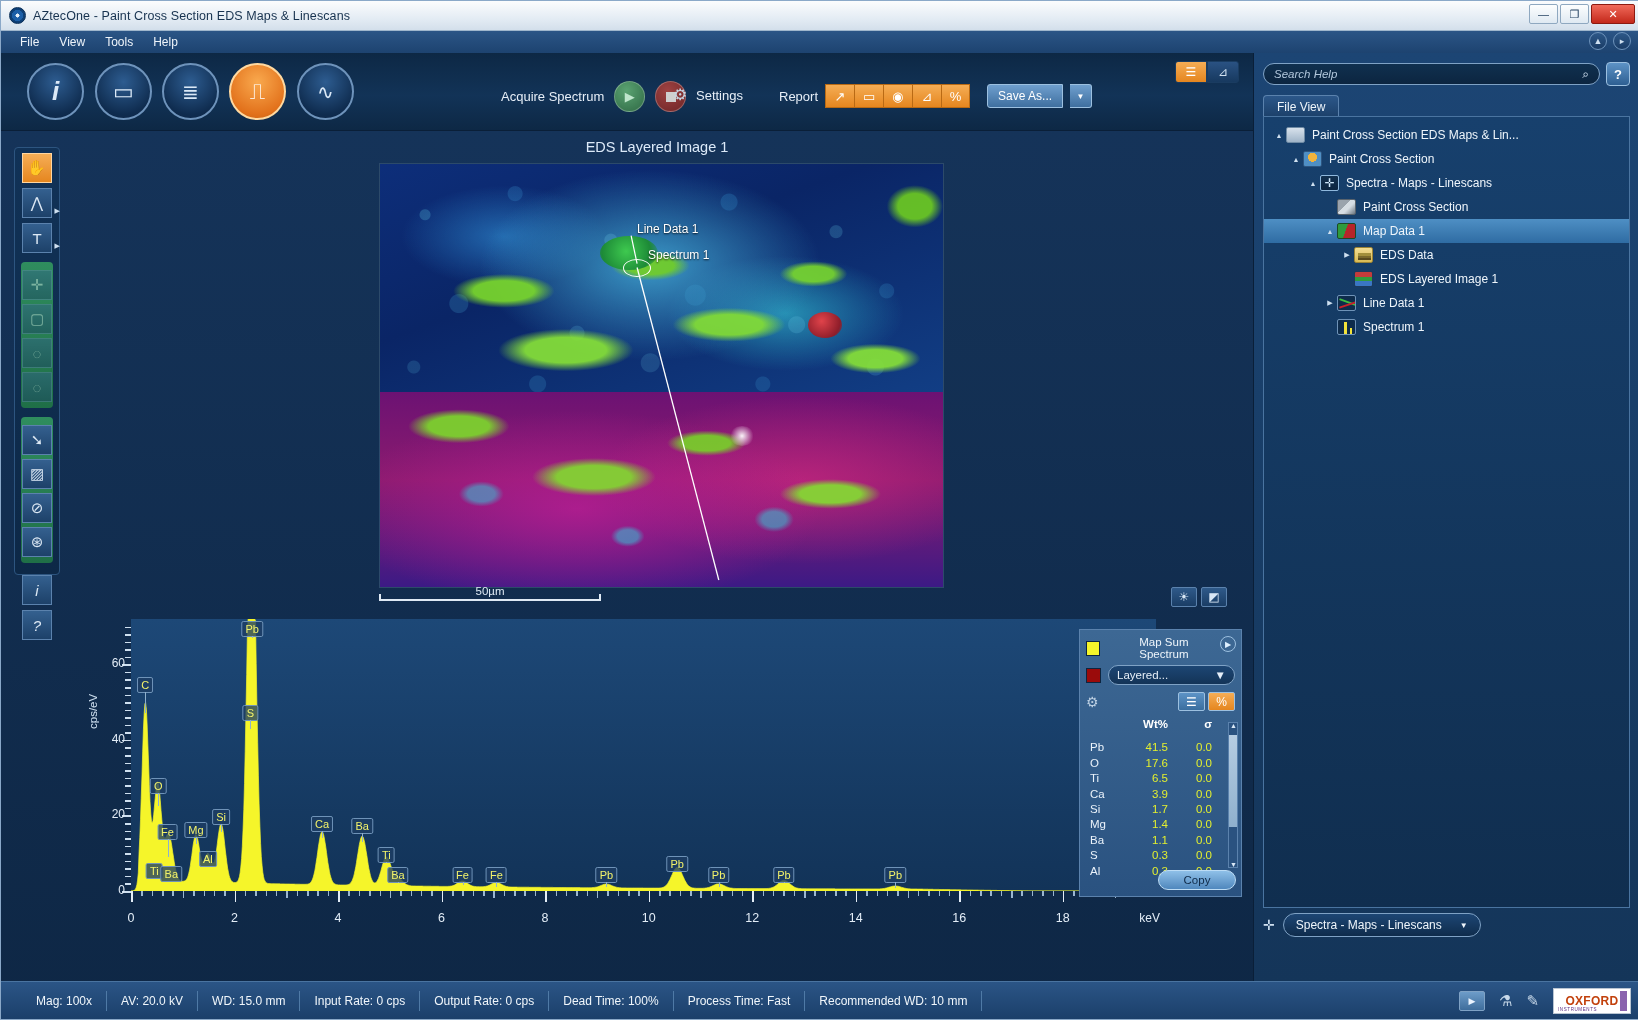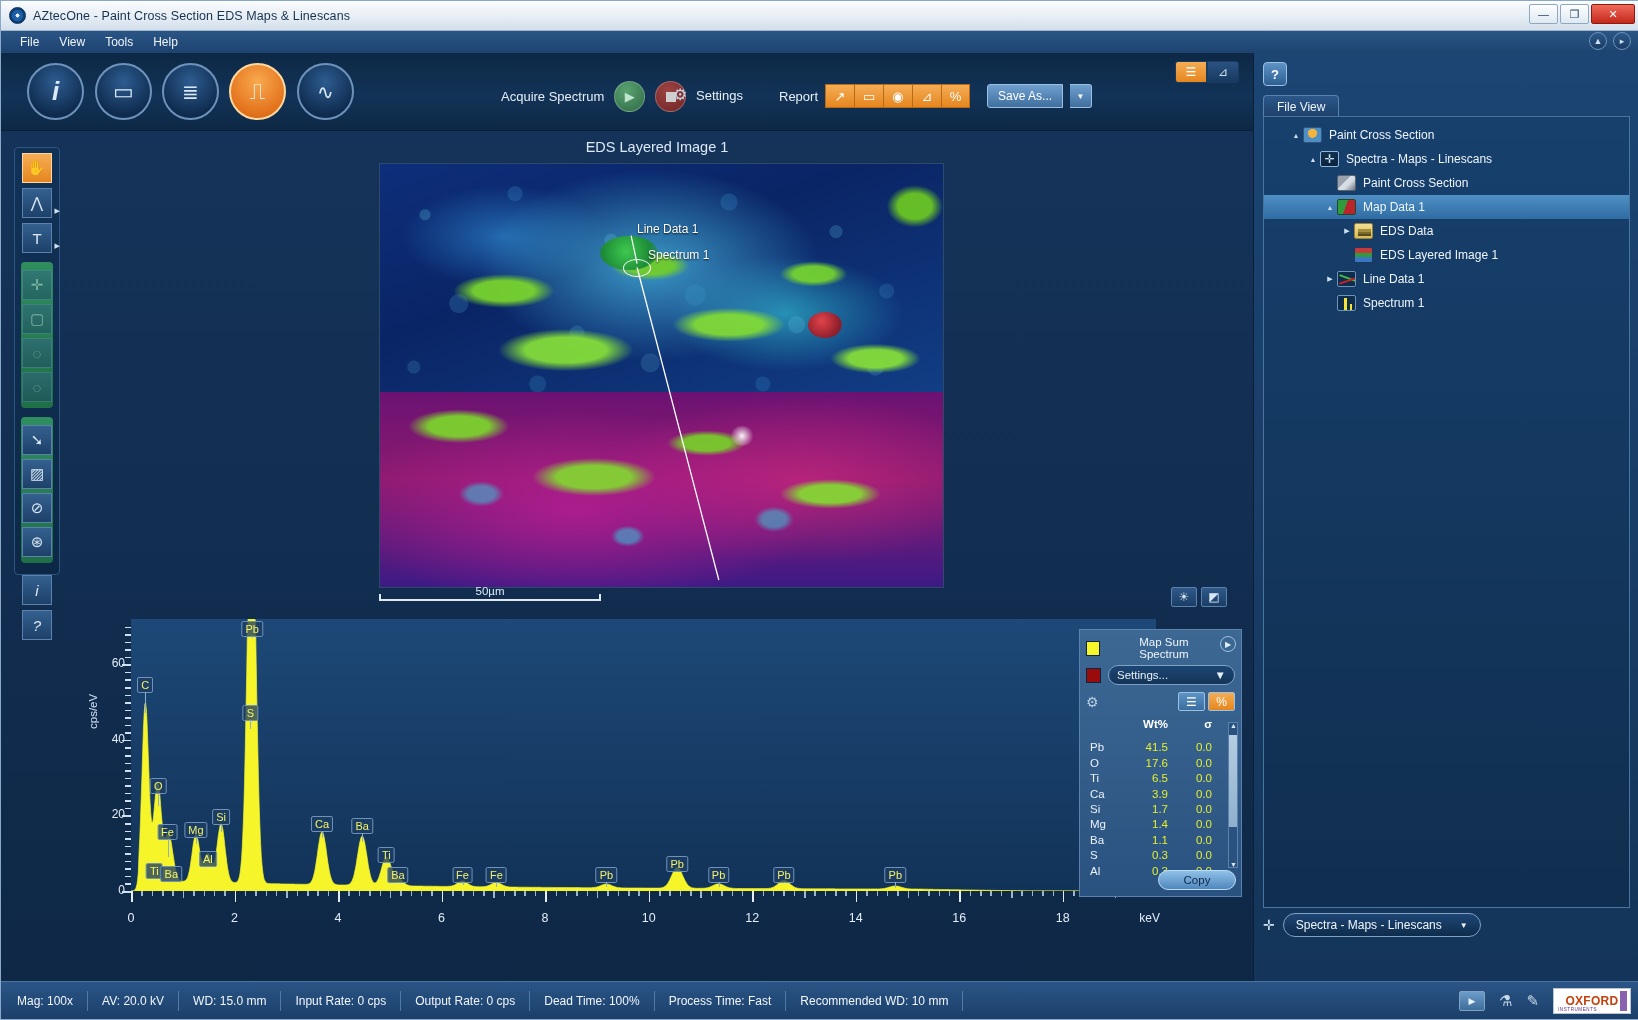--- a/index.html
+++ b/index.html
@@ -370,21 +370,21 @@
   .statusbar {
     position: absolute; left: 0; bottom: 0; width: 1638px; height: 38px;
     background: linear-gradient(#2b5586, #1b3f6a);
     border-top: 1px solid #4a74a0; display: flex; align-items: center;
   }
   .st-items { display: flex; align-items: center; height: 100%; }
   .st-item {
     font-size: 12px; color: #f0f6fb; padding: 0 14px; height: 20px;
     display: flex; align-items: center; border-right: 1px solid #4f7aa6; white-space: nowrap;
   }
-  .st-item:first-child { padding-left: 16px; }
+  .st-item:first-child { padding-left: 16px; margin-left: 19px; }
   .st-right { position: absolute; right: 8px; display: flex; align-items: center; gap: 14px; }
   .st-play {
     width: 26px; height: 20px; border: 1px solid #7fa2c5; border-radius: 2px;
     background: linear-gradient(#6d9cc9, #3e6d9c); display: flex; align-items: center;
     justify-content: center; font-size: 9px; color: #eaf4ff; cursor: pointer;
   }
   .st-ico { font-size: 15px; color: #c8d9ea; cursor: pointer; }
   .oxford {
     width: 78px; height: 26px; background: #fff; border: 1px solid #b9c5d2;
     display: flex; align-items: center; justify-content: center; position: relative;
@@ -786,21 +786,21 @@
     <div class="res-row1">
       <div class="swatch" id="sw1" style="background: rgb(245, 245, 42);"></div>
       <div class="res-title">Map Sum Spectrum</div>
       <div class="res-play">
         <span>▶</span>
         </div>
     </div>
     <div class="res-row2">
       <div class="swatch" id="sw2" style="background: rgb(154, 11, 11);"></div>
       <div class="compare">
-        <span>Settings...</span>
+        <span>Layered...</span>
         <span>▼</span>
       </div>
     </div>
     <div class="res-row3">
       <div class="res-gear">⚙</div>
       <div class="res-btns">
         <div class="res-b blue">
           <span>☰</span>
           </div>
         <div class="res-b orange">
@@ -863,24 +863,33 @@
     <div class="scrollbar">
       <div class="scroll-ar" style="top:-1px">▲</div>
       <div class="scroll-thumb"></div>
       <div class="scroll-ar" style="bottom:-1px">▼</div>
     </div>
     <div class="copy-btn">Copy</div>
   </div>
 
   <div class="rightpanel">
     <div class="searchrow">
+      <div class="searchbox">
+        <input type="text" placeholder="Search Help" style="">
+        <span class="search-ico">⌕</span>
+      </div>
       <div class="help-circ">?</div>
     </div>
     <div class="dvtab">File View</div>
     <div class="tree" id="treebox">
+        <div class="tnode" style="padding-left:8px">
+          <span class="tw">▲</span>
+          <span class="tico ic-doc"></span>
+          <span>Paint Cross Section EDS Maps &amp; Lin...</span>
+        </div>
         <div class="tnode" style="padding-left:25px">
           <span class="tw">▲</span>
           <span class="tico ic-proj"></span>
           <span>Paint Cross Section</span>
         </div>
         <div class="tnode" style="padding-left:42px">
           <span class="tw">▲</span>
           <span class="tico ic-site"></span>
           <span>Spectra - Maps - Linescans</span>
         </div>

